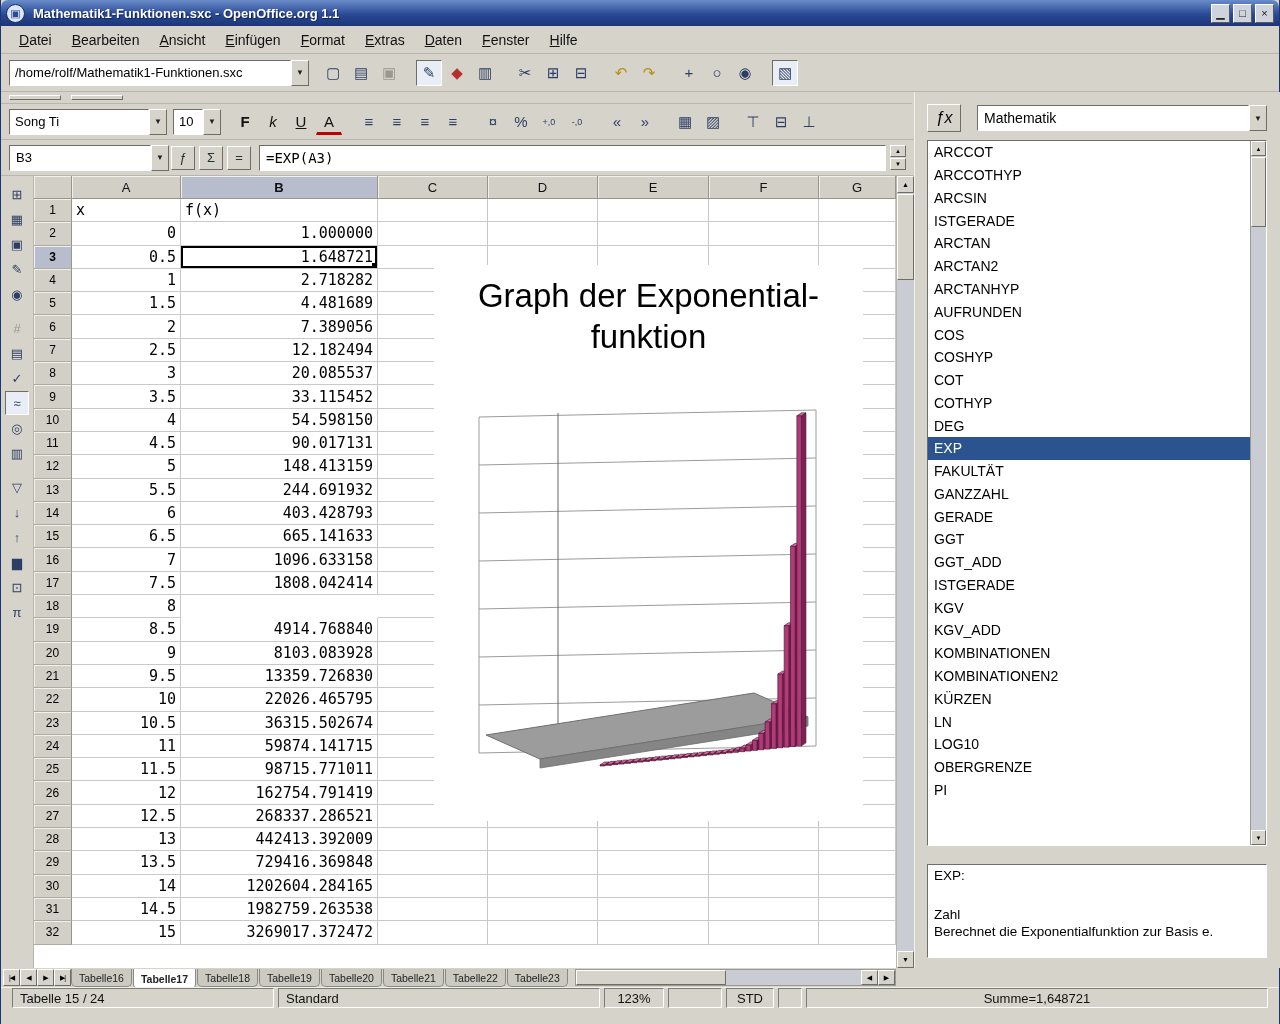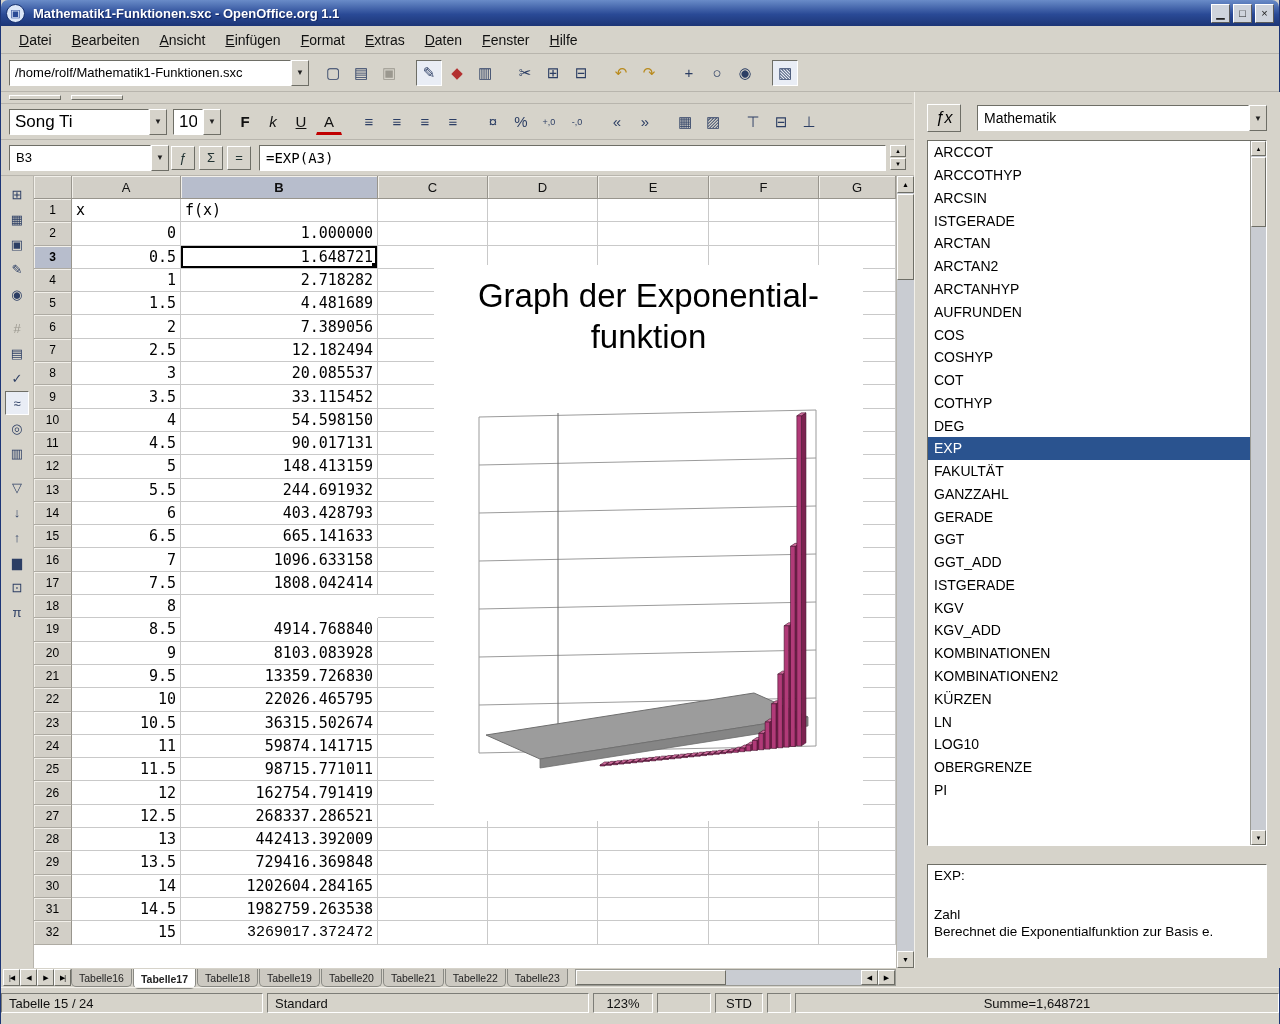--- a/index.html
+++ b/index.html
@@ -39,21 +39,21 @@
   .tgap{width:12px;height:26px;display:inline-block}
   .iconrow{display:flex;align-items:center;margin-left:10px}
 
   .dockstrip{position:absolute;left:0;top:92px;right:367px;height:12px;border-bottom:1px solid #b8b5ad;display:flex;align-items:center;gap:10px;padding-left:8px}
   .grip{width:52px;height:5px;border:1px solid;border-color:#fff #6e6e66 #6e6e66 #fff;background:#d6d3ca}
 
   .toolbar2{position:absolute;left:0;top:104px;width:913px;height:36px;display:flex;align-items:center;padding:0 8px;border-bottom:1px solid #b8b5ad}
   .fontbox{width:158px;height:26px;display:flex}
   .sizebox{width:48px;height:26px;display:flex;margin-left:6px}
   .fontbox .field,.sizebox .field{flex:1;border:1px solid;border-color:#6e6e66 #fff #fff #6e6e66;background:#fff}
-  .fontbox input,.sizebox input{width:100%;height:100%;border:none;outline:none;font-size:17px;padding:0 5px}
+  .fontbox input,.sizebox input{width:100%;height:100%;border:none;outline:none;font-size:13px;padding:0 5px}
 
   
   .formulabar{position:absolute;left:0;top:140px;width:913px;height:36px;display:flex;align-items:center;padding:0 8px;border-bottom:1px solid #b8b5ad}
   .namebox{width:160px;height:26px;display:flex}
   .namebox .nbfield{flex:1;border:1px solid;border-color:#6e6e66 #fff #fff #6e6e66;background:#fff;font-size:13px;display:flex;align-items:center;padding-left:6px}
   .fbtn{width:24px;height:24px;margin:0 2px;font-size:13px;color:#233}
   .fbinput{flex:1;height:26px;margin-left:6px;border:1px solid;border-color:#6e6e66 #fff #fff #6e6e66;background:#fff}
   .fbinput input{width:100%;height:100%;border:none;outline:none;font-size:14px;padding:0 6px;font-family:"DejaVu Sans Mono",monospace}
   .fb-spin{display:flex;flex-direction:column;margin-left:4px;gap:1px}
   .fb-spin .sbtn{width:16px;height:12px;font-size:6px}
@@ -111,21 +111,21 @@
   .tnav{width:17px;height:17px;font-size:7px;letter-spacing:-1px;margin-top:1px}
   .stab{height:18px;margin:1px 1px 0 0;padding:0 7px;font-size:10.5px;display:flex;align-items:center;background:#ccc9c1;border:1px solid #8a8a84;border-top:none;border-radius:0 0 5px 5px;color:#222}
   .stab.active{background:#fff;font-weight:bold;height:20px}
   .hscroll{flex:1;height:17px;margin:1px 0 0 6px;background:#c9ccd2;border:1px solid #9a9a94;position:relative;display:flex}
   .hthumb{width:150px;height:15px}
   .hscroll .sbtn{width:17px;height:15px;font-size:7px;position:absolute;top:0}
   .hscroll .left{right:17px}
   .hscroll .right{right:0}
 
   
-  .statusbar{position:absolute;left:0;top:987px;right:0;height:26px;display:flex;align-items:flex-end;gap:4px;padding:0 0;border-top:1px solid #f2f0ea}
+  .statusbar{position:absolute;left:0;top:987px;right:0;height:26px;display:flex;align-items:flex-start;gap:4px;padding:0 11px;border-top:1px solid #f2f0ea}
   .sseg{height:20px;border:1px solid;border-color:#7d7d77 #ffffff #ffffff #7d7d77;font-size:13px;display:flex;align-items:center;padding:0 7px;color:#111}
   .sseg.c{justify-content:center}
   .bottomstrip{position:absolute;left:0;top:1016px;right:0;height:8px;background:#d6d3ca}
 </style>
 </head>
 <body>
 
 <div class="window">
 
   <div class="titlebar">
@@ -584,21 +584,21 @@
           <div class="cell" style="width: 197px;">1982759.263538</div>
           <div class="cell" style="width: 110px;"></div>
           <div class="cell" style="width: 110px;"></div>
           <div class="cell" style="width: 111px;"></div>
           <div class="cell" style="width: 110px;"></div>
           <div class="cell" style="width: 77px;"></div>
         </div>
         <div class="grow">
           <div class="rh">32</div>
           <div class="cell" style="width: 109px;">15</div>
-          <div class="cell" style="width: 197px; font-family: Liberation Mono, monospace;">3269017.372472</div>
+          <div class="cell" style="width: 197px;">3269017.372472</div>
           <div class="cell" style="width: 110px;"></div>
           <div class="cell" style="width: 110px;"></div>
           <div class="cell" style="width: 111px;"></div>
           <div class="cell" style="width: 110px;"></div>
           <div class="cell" style="width: 77px;"></div>
         </div>
       </div>
 
     <div class="chart">
       <svg width="429" height="556" viewBox="0 0 429 556">

